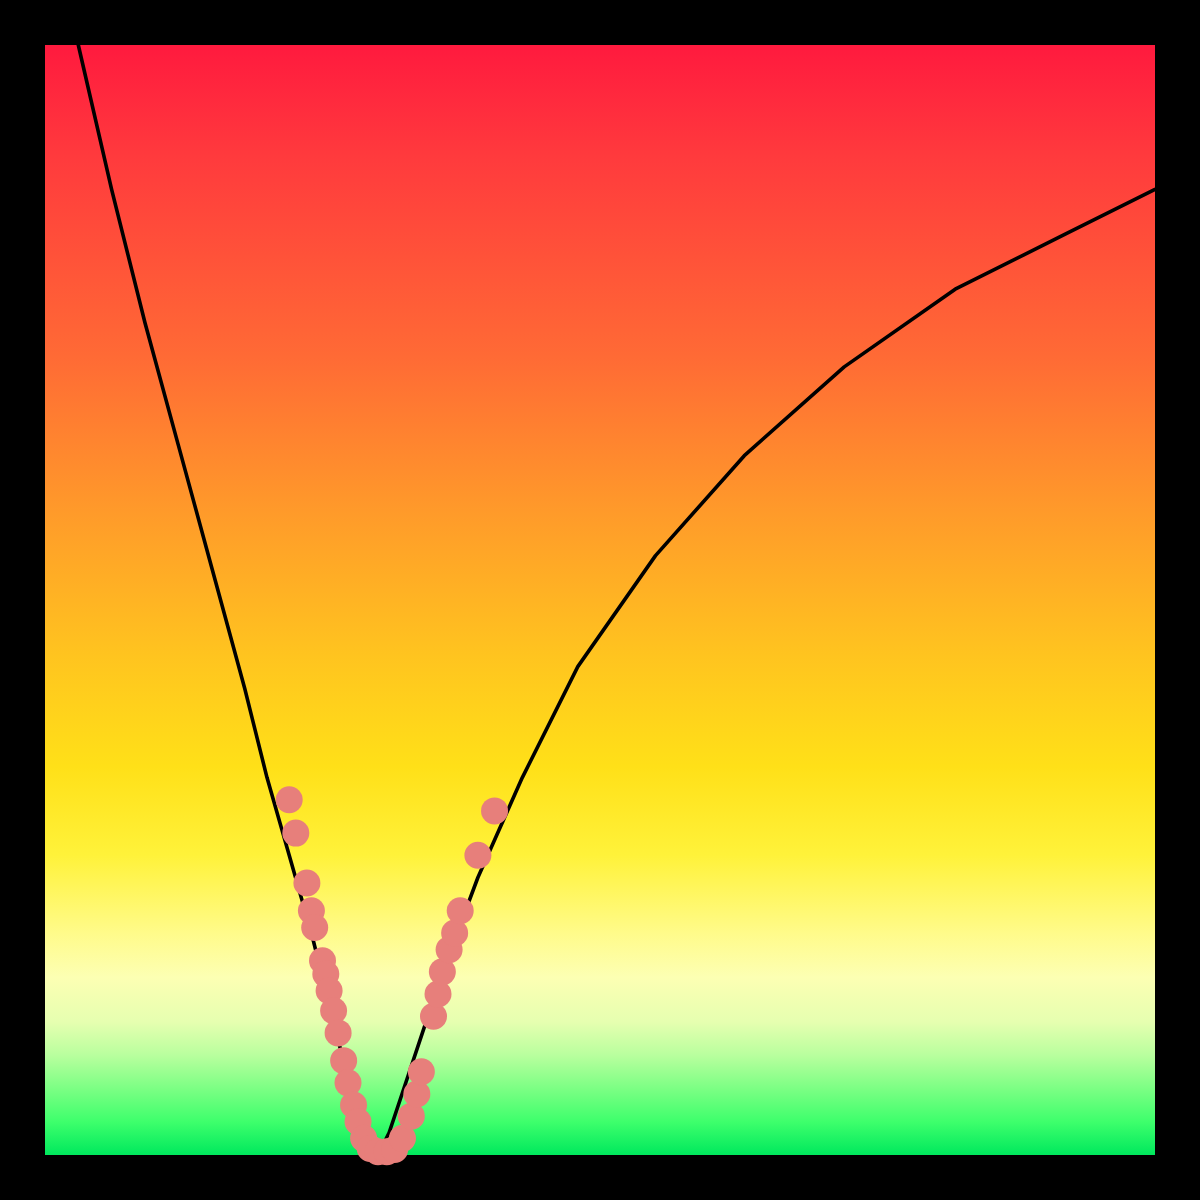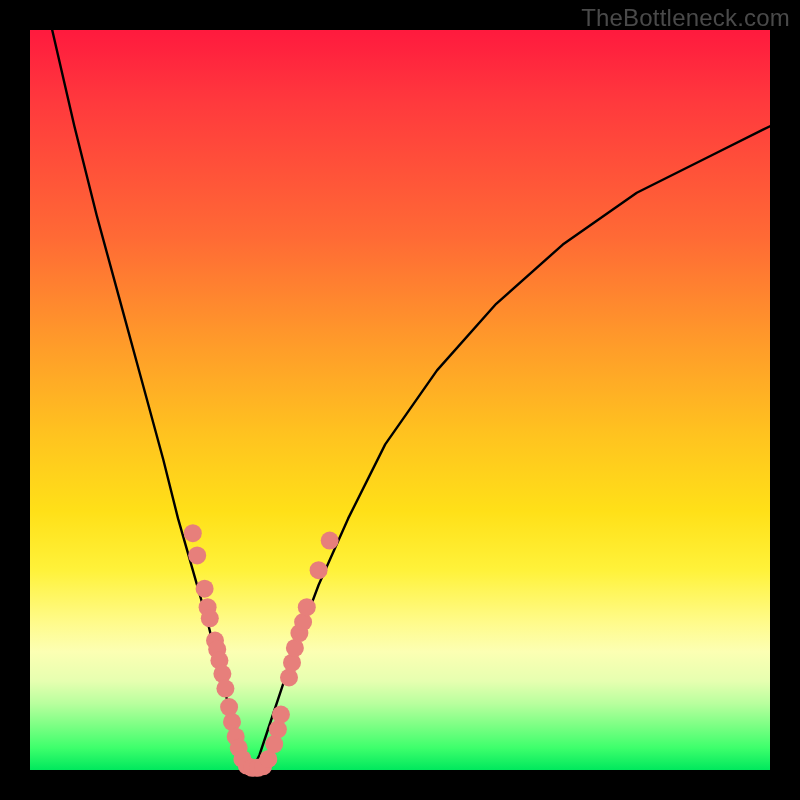--- a/index.html
+++ b/index.html
@@ -69,21 +69,20 @@
   }
   .dot {
     fill: #e77f7b;
     stroke: none;
   }
 </style>
 </head>
 <body>
 
 <div class="frame">
-  <div class="watermark">TheBottleneck.com</div>
 
   <div class="plot-area">
     <svg class="curves" viewBox="0 0 740 740">
       <g id="curve-group">
           <path d="M22.2 0.0 L44.4 96.2 L66.6 185.0 L88.8 266.4 L111.0 347.8 L133.2 429.2 L148.0 488.4 L162.8 540.2 L177.6 592.0 L185.0 621.6 L192.4 651.2 L199.8 680.8 L207.2 703.0 L214.6 725.2 L222.0 740.0" class="curve"></path>
           <path d="M222.0 740.0 L229.4 725.2 L236.8 703.0 L251.6 658.6 L266.4 614.2 L288.6 555.0 L318.2 488.4 L355.2 414.4 L407.0 340.4 L466.2 273.8 L532.8 214.6 L606.8 162.8 L680.8 125.8 L740.0 96.2" class="curve"></path>
         </g>
       <g id="dot-group">
           <circle cx="162.8" cy="503.2" r="9" class="dot"></circle>
           <circle cx="167.2" cy="525.4" r="9" class="dot"></circle>

